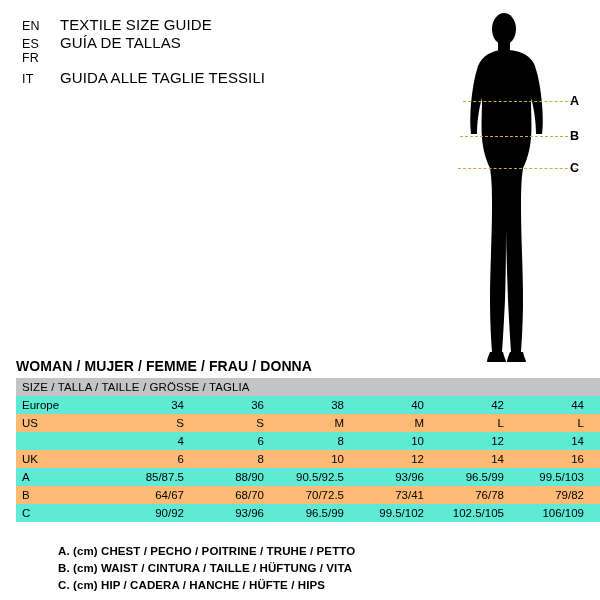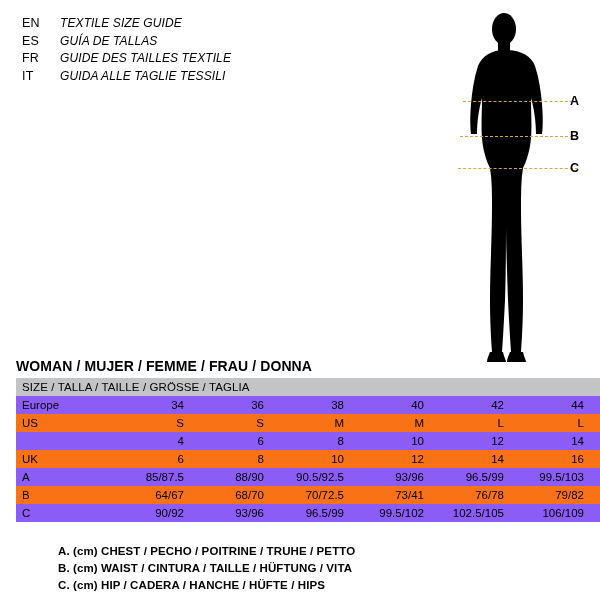--- a/index.html
+++ b/index.html
@@ -32,23 +32,22 @@
     display: flex;
     align-items: baseline;
     height: 17.5px;
   }
   .lang-code {
     width: 38px;
     font-size: 12.5px;
     letter-spacing: 0.2px;
   }
   .lang-text {
-    font-size: 12px;
+    font-size: 15px;
     letter-spacing: 0.1px;
-    font-style: italic;
   }
 
   
   .figure-wrap {
     position: absolute;
     left: 420px;
     top: 8px;
     width: 170px;
     height: 360px;
   }
@@ -108,24 +107,24 @@
     padding-left: 6px;
   }
   .size-table tr.band-dark td {
     background: #c3c4c6;
     text-align: left;
     padding-left: 6px;
     font-weight: 400;
     letter-spacing: 0.1px;
   }
   .size-table tr.shade td {
-    background: #8b5cf6;
+    background: #5eead4;
   }
   .size-table tr.plain td {
-    background: #f97316;
+    background: #fdba74;
   }
   .col-head { width: 88px; }
   .col-cell { width: 80px; }
 
   
   .footnotes {
     position: absolute;
     left: 18px;
     top: 543px;
     width: 560px;
@@ -147,21 +146,20 @@
     <div class="lang-row">
       <span class="lang-code">EN</span>
       <span class="lang-text">TEXTILE SIZE GUIDE</span>
     </div>
     <div class="lang-row">
       <span class="lang-code">ES</span>
       <span class="lang-text">GUÍA DE TALLAS</span>
     </div>
     <div class="lang-row">
       <span class="lang-code">FR</span>
-      <span class="lang-text">GUIDE DES TAILLES TEXTILE</span>
     </div>
     <div class="lang-row">
       <span class="lang-code">IT</span>
       <span class="lang-text">GUIDA ALLE TAGLIE TESSILI</span>
     </div>
   </div>
 
   <div class="figure-wrap">
     <svg class="figure-svg" width="170" height="360" viewBox="0 0 170 360">
       <g fill="#000000">

